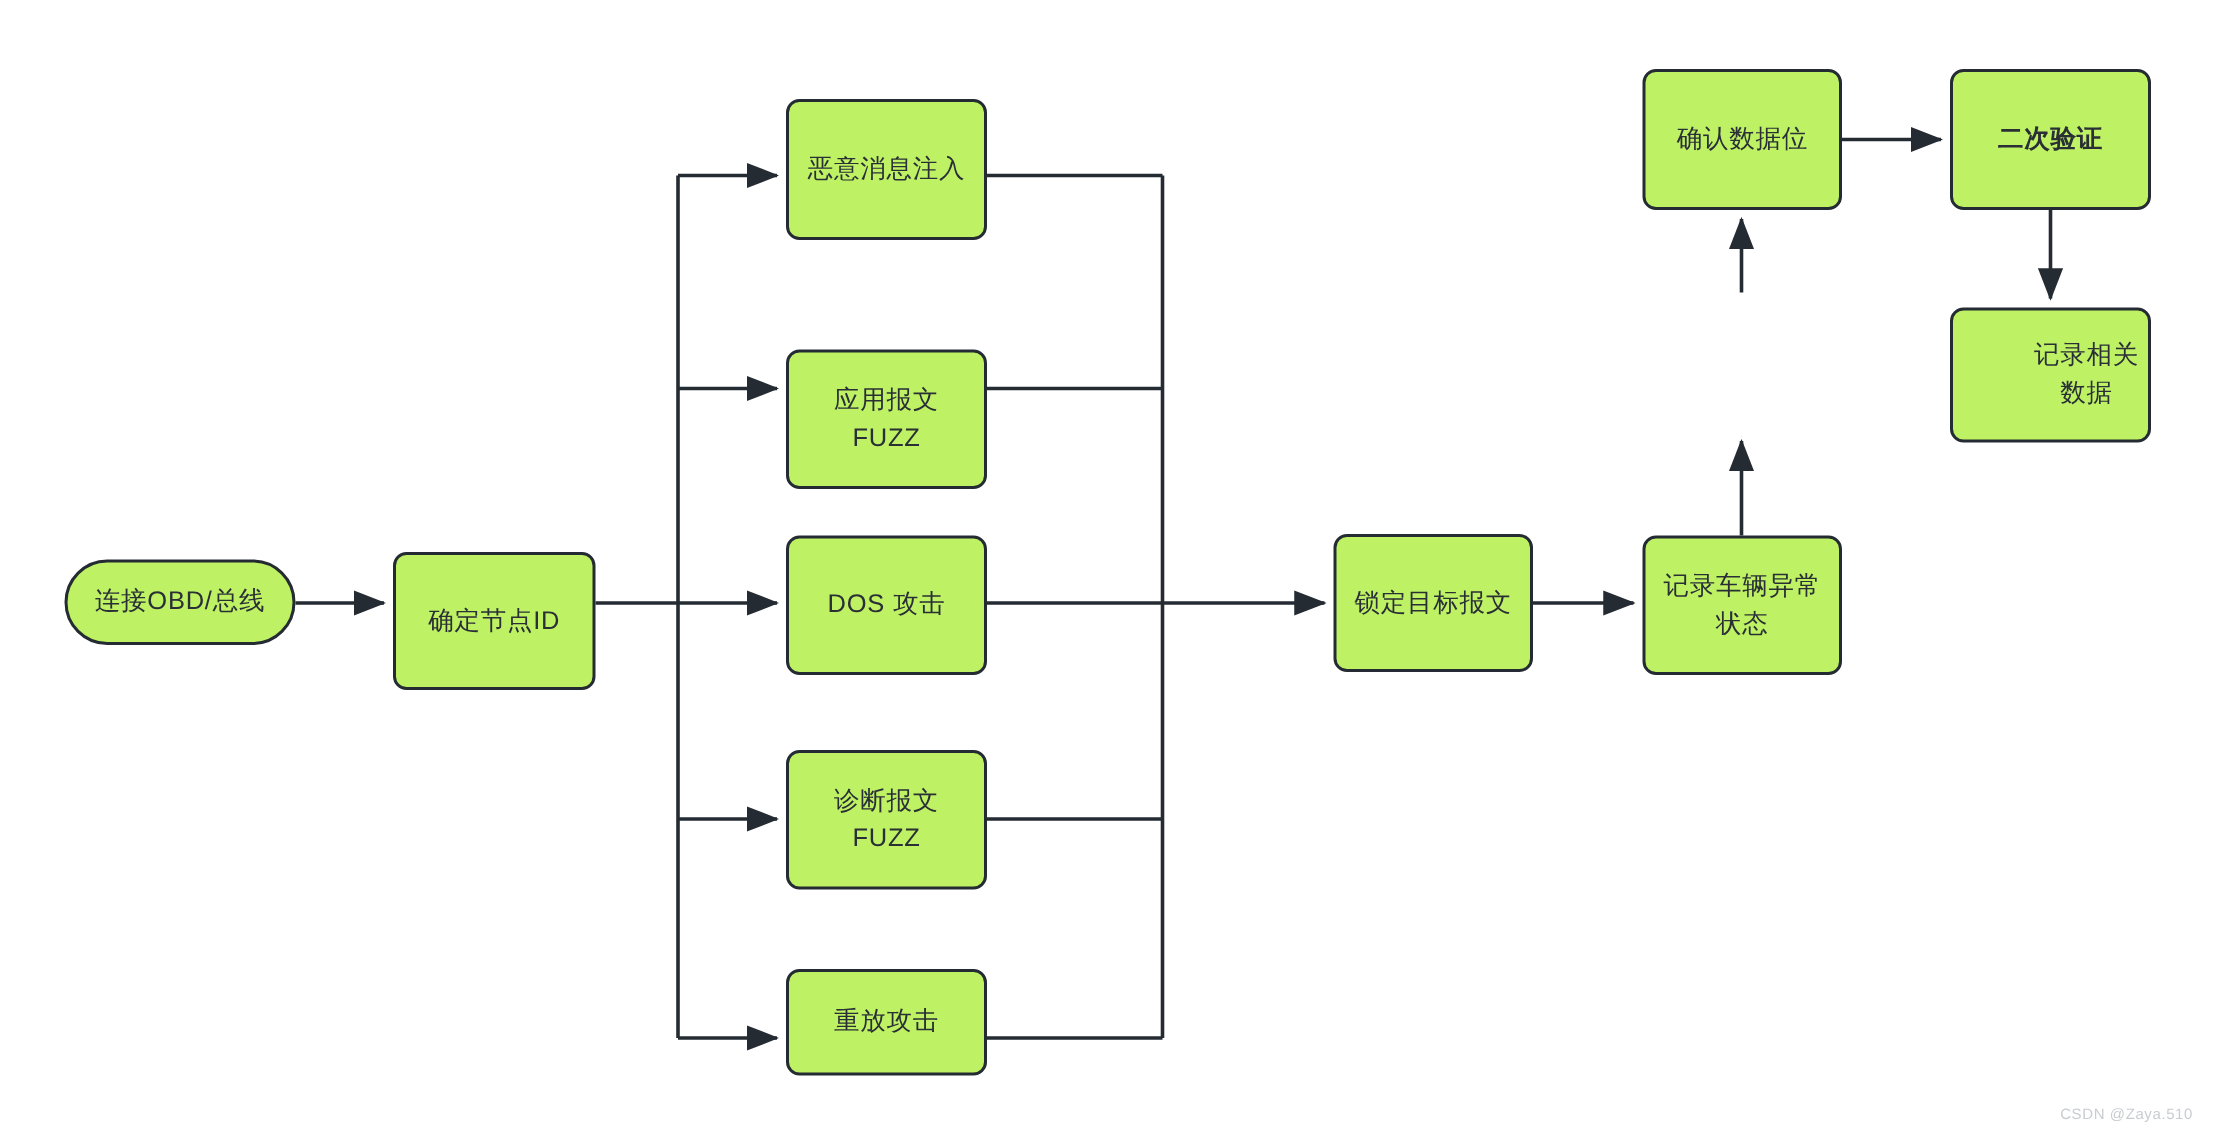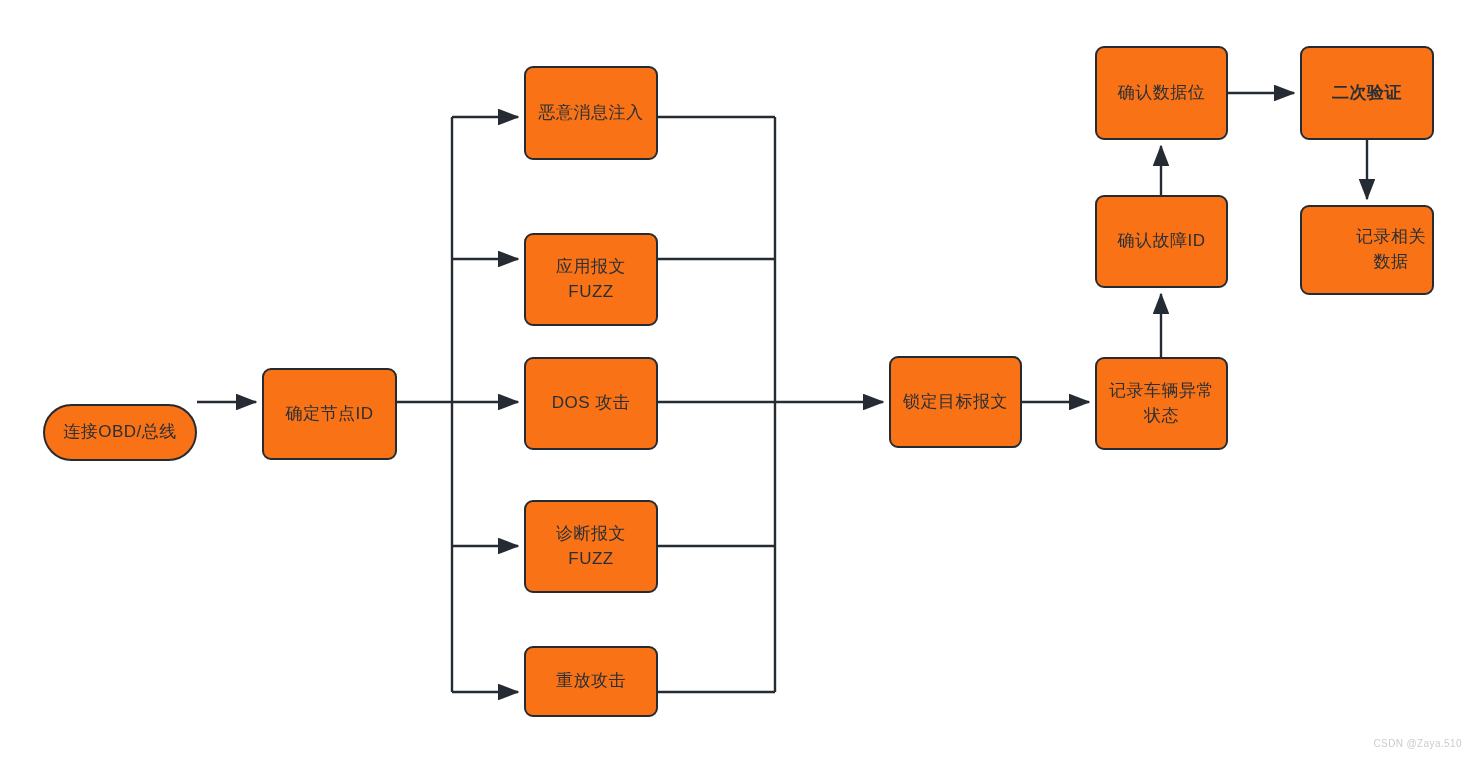--- a/index.html
+++ b/index.html
@@ -22,37 +22,36 @@
     position: absolute;
     left: 0;
     top: 0;
     width: 1480px;
     height: 761px;
     pointer-events: none;
   }
   .node {
     position: absolute;
     box-sizing: border-box;
-    background: #f97316;
+    background: #bef264;
     border: 2px solid #252b33;
     border-radius: 9px;
     display: flex;
     align-items: center;
     justify-content: center;
     text-align: center;
     color: #2a2f36;
     font-size: 17px;
     line-height: 1.45;
     letter-spacing: 0.5px;
     white-space: pre-line;
     z-index: 2;
   }
   .node.stadium {
     border-radius: 30px;
-    margin-top: 31px;
   }
   .watermark {
     position: absolute;
     right: 18px;
     bottom: 12px;
     color: #c9ccd1;
     font-size: 10px;
     letter-spacing: 0.4px;
     z-index: 3;
   }
@@ -109,19 +108,18 @@
   <div class="node" style="left: 524px; top: 66px; width: 134px; height: 94px;">恶意消息注入</div>
   <div class="node" style="left: 524px; top: 213px; width: 134px; height: 93px; margin-top: 20px;">应用报文
 FUZZ</div>
   <div class="node" style="left: 524px; top: 357px; width: 134px; height: 93px;">DOS 攻击</div>
   <div class="node" style="left: 524px; top: 500px; width: 134px; height: 93px;">诊断报文
 FUZZ</div>
   <div class="node" style="left: 524px; top: 646px; width: 134px; height: 71px;">重放攻击</div>
   <div class="node" style="left: 889px; top: 356px; width: 133px; height: 92px;">锁定目标报文</div>
   <div class="node" style="left: 1095px; top: 357px; width: 133px; height: 93px;">记录车辆异常
 状态</div>
-  <div class="node" style="left: 1095px; top: 195px; width: 133px; height: 93px;">确认故障ID</div>
   <div class="node" style="left: 1095px; top: 46px; width: 133px; height: 94px;">确认数据位</div>
   <div class="node" style="left: 1300px; top: 46px; width: 134px; height: 94px; font-weight: bold;">二次验证</div>
   <div class="node" style="left: 1300px; top: 205px; width: 134px; height: 90px; padding-left: 48px;">记录相关数据</div>
 
   <div class="watermark">CSDN @Zaya.510</div>
 </div>
 
 </body></html>

